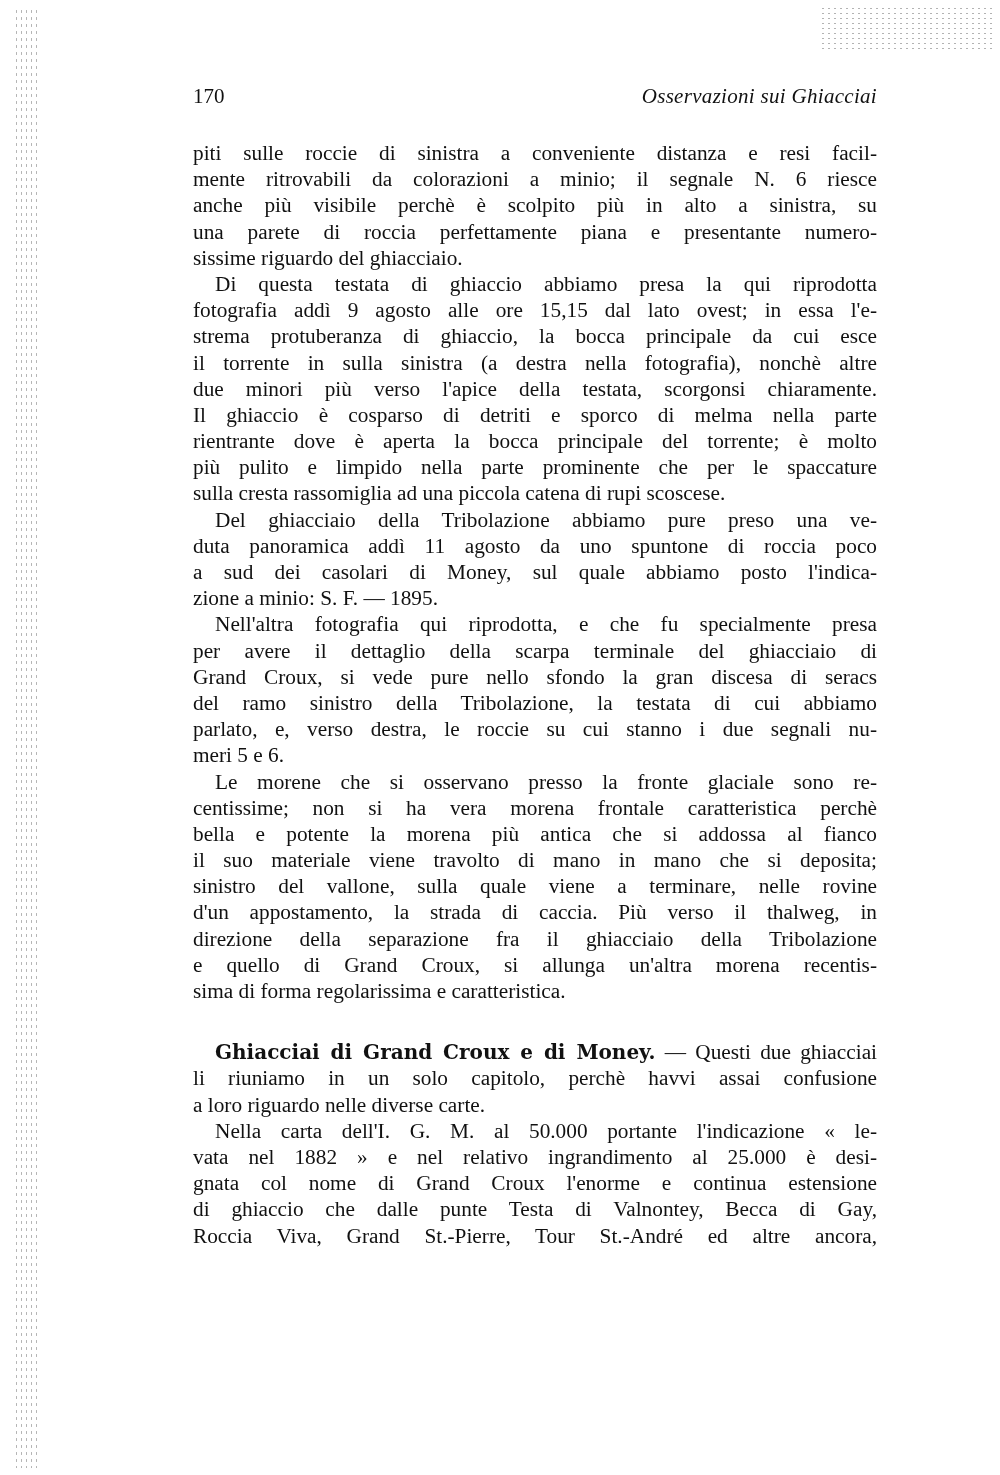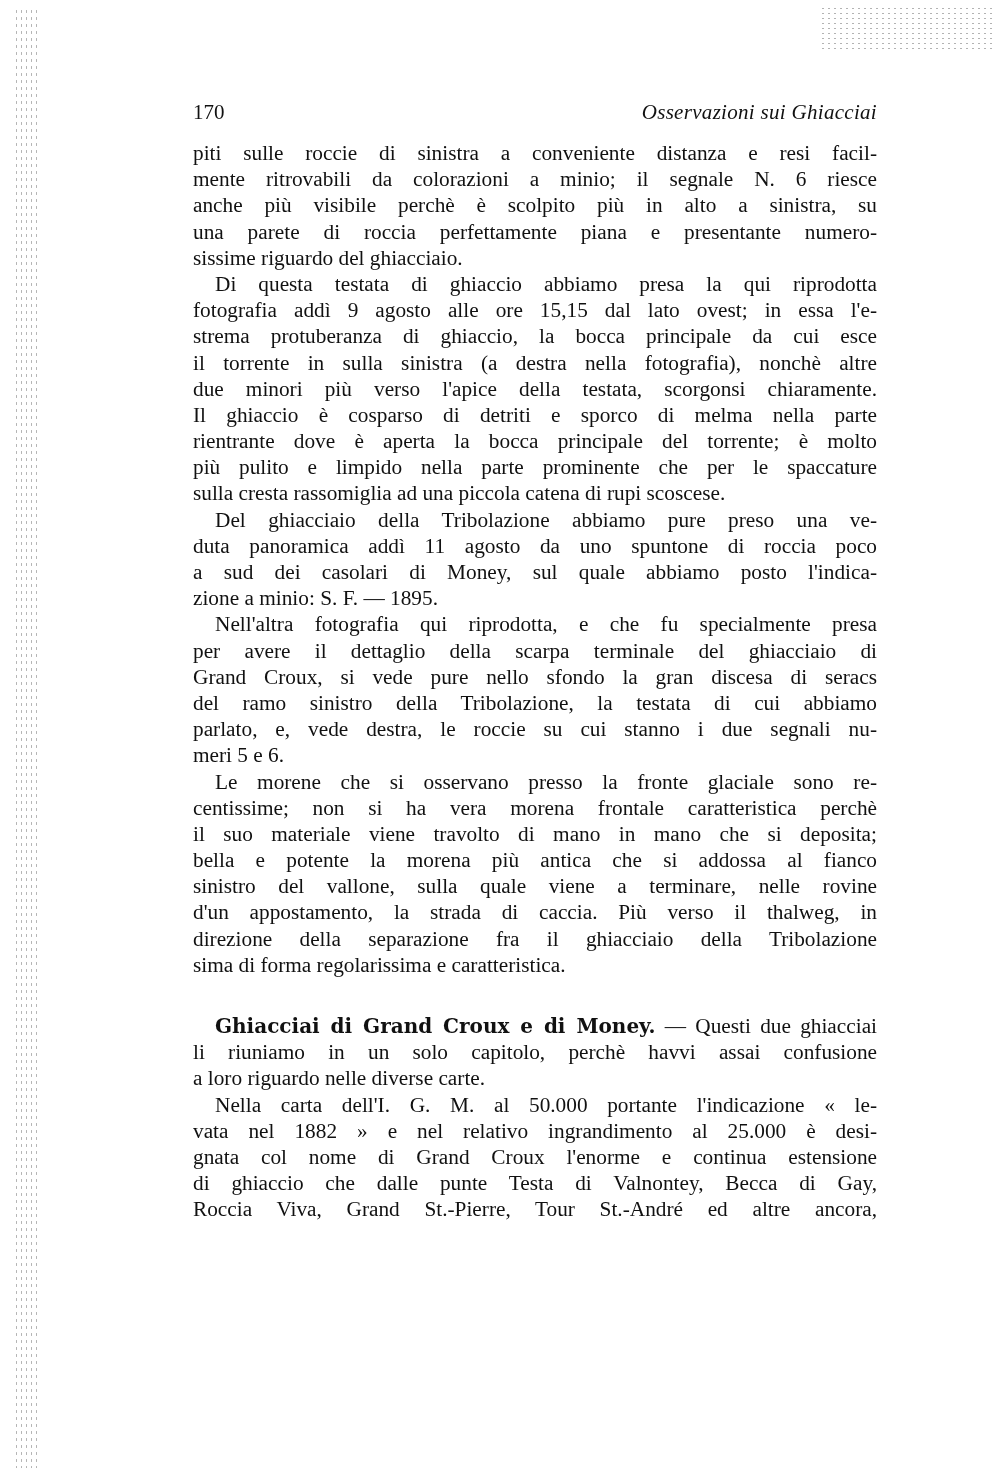--- a/index.html
+++ b/index.html
@@ -4,21 +4,21 @@
 <style>
   html, body { margin: 0; padding: 0; background: #ffffff; }
   body { width: 1000px; height: 1475px; position: relative; overflow: hidden; font-family: "DejaVu Serif", "Liberation Serif", serif; color: #111; }
   .page { position: absolute; left: 0; top: 0; width: 1000px; height: 1475px; }
   .noise-left { position: absolute; left: 14px; top: 8px; width: 24px; height: 1460px;
     background-image: radial-gradient(#777 0.7px, transparent 1px);
     background-size: 5px 7px; opacity: 0.55; }
   .noise-top { position: absolute; left: 820px; top: 6px; width: 175px; height: 45px;
     background-image: radial-gradient(#666 0.7px, transparent 1px);
     background-size: 6px 5px; opacity: 0.5; }
-  .header { position: absolute; left: 193px; top: 100px; width: 684px; height: 28px; }
+  .header { position: absolute; left: 193px; top: 84px; width: 684px; height: 28px; }
   .page-number { position: absolute; left: 0; top: 0; font-family: "Liberation Serif", serif; font-size: 21px; }
   .running-title { position: absolute; left: 0; right: 0; top: 0; text-align: right; font-family: "Liberation Serif", serif; font-style: italic; font-size: 21px; letter-spacing: 0.3px; }
   .body { position: absolute; left: 193px; top: 140px; width: 684px; font-family: "Liberation Serif", serif; font-size: 21.3px; line-height: 26.2px; }
   .line { display: block; white-space: nowrap; text-align: justify; text-align-last: justify; height: 26.2px; }
   .line.last { text-align-last: left; }
   .line.indent { padding-left: 22px; }
   .gap { height: 35px; }
   .bold { font-weight: bold; font-family: "DejaVu Serif", serif; font-size: 20px; }
 </style>
 </head>
@@ -60,32 +60,33 @@
       <span class="line">duta panoramica addì 11 agosto da uno spuntone di roccia poco</span>
       <span class="line">a sud dei casolari di Money, sul quale abbiamo posto l'indica-</span>
       <span class="line last">zione a minio: S. F. — 1895.</span>
     </div>
 
     <div>
       <span class="line indent">Nell'altra fotografia qui riprodotta, e che fu specialmente presa</span>
       <span class="line">per avere il dettaglio della scarpa terminale del ghiacciaio di</span>
       <span class="line">Grand Croux, si vede pure nello sfondo la gran discesa di seracs</span>
       <span class="line">del ramo sinistro della Tribolazione, la testata di cui abbiamo</span>
-      <span class="line">parlato, e, vede destra, le roccie su cui stanno i due segnali nu-</span>
+      <span class="line">parlato, e, verso destra, le roccie su cui stanno i due segnali nu-</span>
       <span class="line last">meri 5 e 6.</span>
     </div>
 
     <div>
       <span class="line indent">Le morene che si osservano presso la fronte glaciale sono re-</span>
       <span class="line">centissime; non si ha vera morena frontale caratteristica perchè</span>
+      <span class="line">bella e potente la morena più antica che si addossa al fianco</span>
       <span class="line">il suo materiale viene travolto di mano in mano che si deposita;</span>
-      <span class="line">bella e potente la morena più antica che si addossa al fianco</span>
       <span class="line">sinistro del vallone, sulla quale viene a terminare, nelle rovine</span>
       <span class="line">d'un appostamento, la strada di caccia. Più verso il thalweg, in</span>
       <span class="line">direzione della separazione fra il ghiacciaio della Tribolazione</span>
+      <span class="line">e quello di Grand Croux, si allunga un'altra morena recentis-</span>
       <span class="line last">sima di forma regolarissima e caratteristica.</span>
     </div>
 
     <div class="gap"></div>
 
     <div>
       <span class="line indent"><span class="bold">Ghiacciai di Grand Croux e di Money.</span><span> — Questi due ghiacciai</span></span>
       <span class="line">li riuniamo in un solo capitolo, perchè havvi assai confusione</span>
       <span class="line last">a loro riguardo nelle diverse carte.</span>
       <span class="line indent">Nella carta dell'I. G. M. al 50.000 portante l'indicazione « le-</span>

